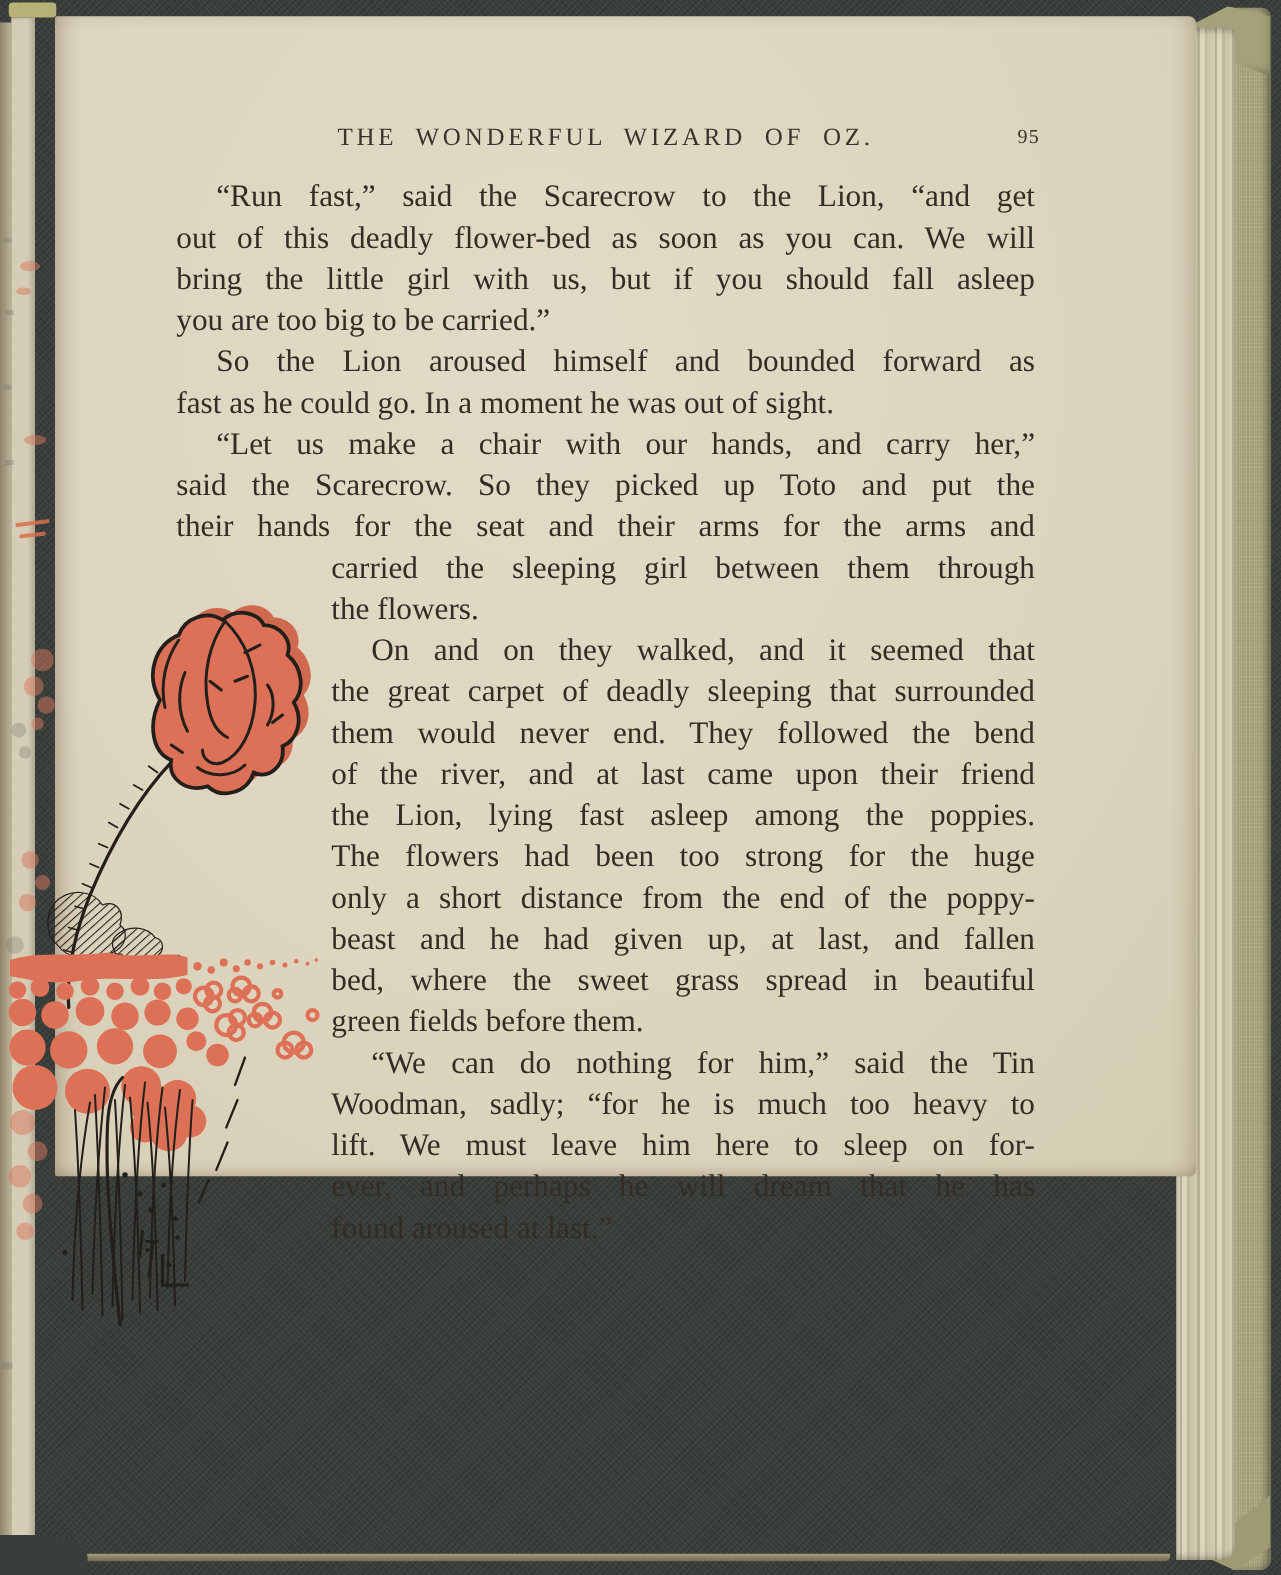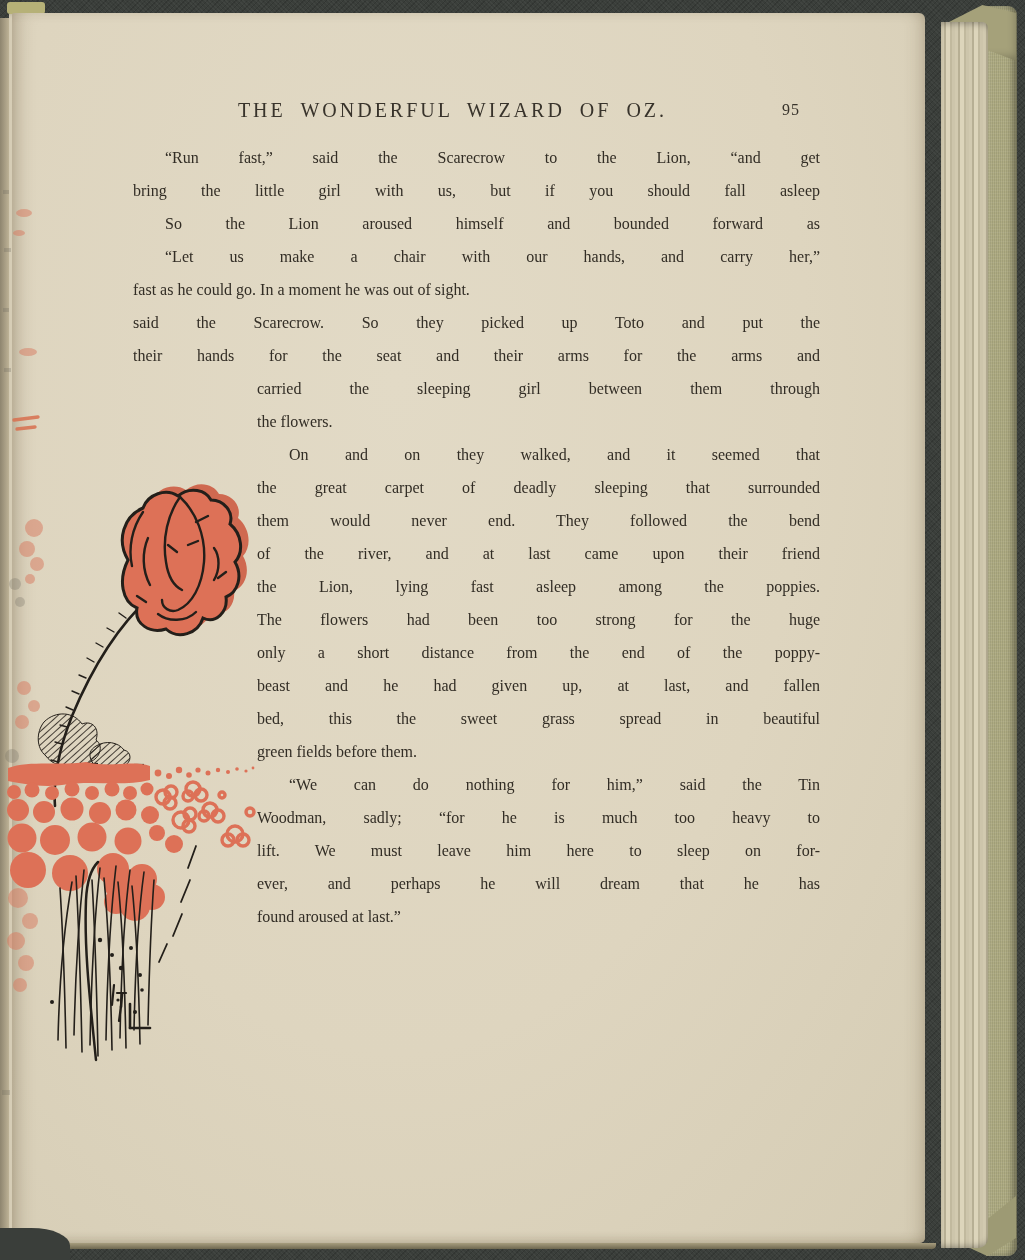--- a/index.html
+++ b/index.html
@@ -47,21 +47,21 @@
     position:absolute;left:9px;top:14px;width:19px;height:1234px;
     background:#d6cdb6;
     box-shadow:inset -3px 0 4px rgba(0,0,0,.18);
   }
   .top-sliver{
     position:absolute;left:7px;top:2px;width:38px;height:12px;
     background:#b6b177;border-radius:3px;
   }
   
   .page{
-    position:absolute;left:12px;top:13px;width:913px;height:1230px;
+    position:absolute;left:44px;top:13px;width:913px;height:928px;
     background:radial-gradient(ellipse at 42% 30%, #e2dac6 0%, #ded5bf 55%, #d5ccb4 100%);
     border-radius:2px 6px 5px 2px;
     box-shadow:
       inset 14px 0 20px -12px rgba(80,62,34,.4),
       inset -12px 0 18px -10px rgba(80,62,34,.3),
       inset 0 -8px 14px -10px rgba(80,62,34,.3);
     font-family: Liberation Serif, serif;
   }
   .page-bottom-edge{
     position:absolute;left:28px;top:1243px;width:908px;height:6px;
@@ -76,21 +76,21 @@
   .running-head{
     position:absolute;left:97px;top:86px;width:687px;height:28px;
     color:#38332b;font-size:20px;letter-spacing:3px;word-spacing:7px;
   }
   .running-head .title{ text-align:center; }
   .running-head .pagenum{
     position:absolute;right:-4px;top:2px;font-size:16px;letter-spacing:1px;word-spacing:normal;
   }
   .textblock{
     position:absolute;left:97px;top:128px;width:687px;
-    font-size:16px;line-height:33px;color:#322d25;margin-left:24px;
+    font-size:25px;line-height:33px;color:#322d25;
   }
   .line{ text-align:justify; text-align-last:justify; height:33px; }
   .line.end{ text-align-last:left; }
   .line.indent{ text-indent:32px; }
   #sec-narrow{ margin-left:124px; width:563px; }
   .illustration{ position:absolute;left:0;top:190px;pointer-events:none; }
 </style>
 </head>
 <body>
 
@@ -105,39 +105,41 @@
   <div class="top-sliver"></div>
 
   <div class="page">
     <div class="running-head">
       <div class="title">THE WONDERFUL WIZARD OF OZ.</div>
       <div class="pagenum">95</div>
     </div>
     <div class="textblock">
       <div id="sec-full">
           <div class="line indent">“Run fast,” said the Scarecrow to the Lion, “and get</div>
+          <div class="line">out of this deadly flower-bed as soon as you can.  We will</div>
           <div class="line">bring the little girl with us, but if you should fall asleep</div>
+          <div class="line end">you are too big to be carried.”</div>
           <div class="line indent">So the Lion aroused himself and bounded forward as</div>
+          <div class="line end">fast as he could go.  In a moment he was out of sight.</div>
           <div class="line indent">“Let us make a chair with our hands, and carry her,”</div>
-          <div class="line end">fast as he could go.  In a moment he was out of sight.</div>
           <div class="line">said the Scarecrow.  So they picked up Toto and put the</div>
           <div class="line">their hands for the seat and their arms for the arms and</div>
         </div>
       <div id="sec-narrow">
           <div class="line">carried the sleeping girl between them through</div>
           <div class="line end">the flowers.</div>
           <div class="line indent">On and on they walked, and it seemed that</div>
           <div class="line">the great carpet of deadly sleeping that surrounded</div>
           <div class="line">them would never end.  They followed the bend</div>
           <div class="line">of the river, and at last came upon their friend</div>
           <div class="line">the Lion, lying fast asleep among the poppies.</div>
           <div class="line">The flowers had been too strong for the huge</div>
           <div class="line">only a short distance from the end of the poppy-</div>
           <div class="line">beast and he had given up, at last, and fallen</div>
-          <div class="line">bed, this the sweet grass spread in beautiful</div>
+          <div class="line">bed, where the sweet grass spread in beautiful</div>
           <div class="line end">green fields before them.</div>
           <div class="line indent">“We can do nothing for him,” said the Tin</div>
           <div class="line">Woodman, sadly; “for he is much too heavy to</div>
           <div class="line">lift.  We must leave him here to sleep on for-</div>
           <div class="line">ever, and perhaps he will dream that he has</div>
           <div class="line end">found aroused at last.”</div>
         </div>
     </div>
   </div>
 

